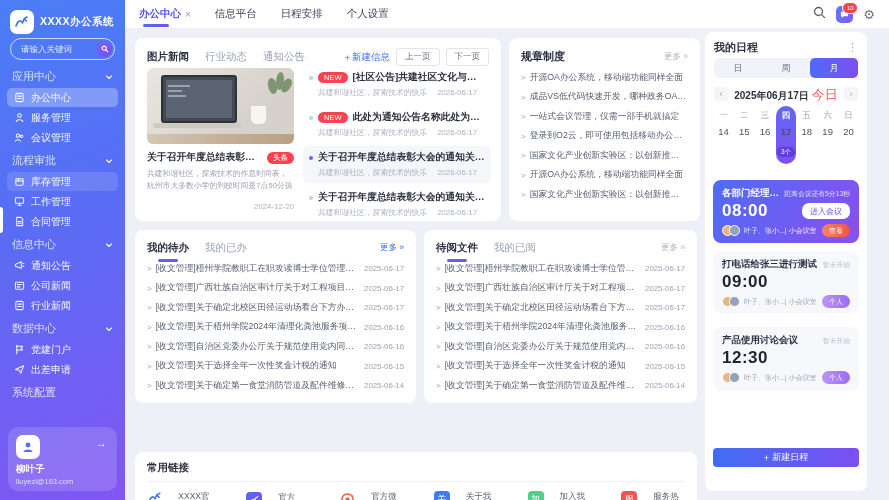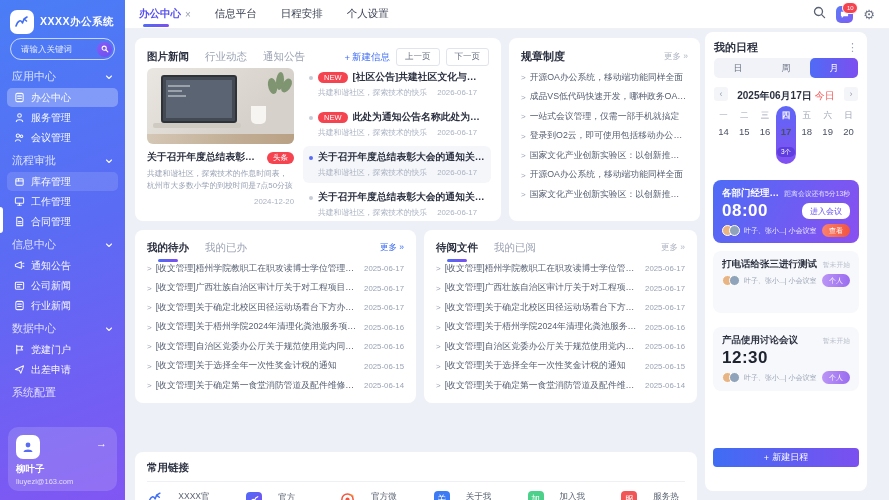--- a/index.html
+++ b/index.html
@@ -69,21 +69,21 @@
   .fi-line{position:absolute;left:5px;height:2px;background:rgba(255,255,255,.4);}
   .fi-base{position:absolute;left:6px;top:55px;width:88px;height:5px;background:#cfcac2;border-radius:2px;}
   .fi-cup{position:absolute;right:28px;top:38px;width:15px;height:18px;background:#f7f5f2;border-radius:0 0 5px 5px;}
   .fi-plant{position:absolute;right:2px;top:2px;width:26px;height:30px;}
   .fi-leaf{position:absolute;background:#7f9470;border-radius:60% 40% 60% 40%;}
   .fi-desk{position:absolute;left:0;right:0;bottom:0;height:10px;background:linear-gradient(90deg,rgba(190,160,120,.35),rgba(170,135,95,.65));}
   .feat-title-row{display:flex;align-items:center;gap:5px;margin-top:7px;}
   .feat-title{font-size:9.8px;font-weight:bold;color:#2b3040;flex:1;min-width:0;}
   .badge-red{background:#f5434f;color:#fff;font-size:7.5px;border-radius:8px;padding:1px 6px;flex:none;}
   .feat-desc{font-size:7.8px;color:#9aa3b5;line-height:1.55;margin-top:4px;height:24px;overflow:hidden;}
-  .feat-date{font-size:7.8px;color:#aab2c2;text-align:right;margin-top:5px;}
+  .feat-date{font-size:7.8px;color:#aab2c2;text-align:right;margin-top:10px;}
   .news-list{position:absolute;left:168px;top:28px;right:10px;}
   .news-item{padding:5px 6px;border-radius:6px;margin-bottom:3px;}
   .news-item.hl{background:#f5f6f9;}
   .ni-row1{display:flex;align-items:center;gap:5px;}
   .ni-dot{width:4px;height:4px;border-radius:50%;background:#c8cdd8;flex:none;}
   .ni-dot.blue{background:#5a6cf4;}
   .ni-title{font-size:9.8px;font-weight:bold;color:#2b3040;flex:1;min-width:0;}
   .ni-row2{display:flex;align-items:center;gap:10px;margin-top:3px;padding-left:9px;}
   .ni-meta{font-size:7.8px;color:#aab2c2;}
   
@@ -101,21 +101,21 @@
   .sch-header{position:absolute;top:8px;left:9px;right:9px;display:flex;align-items:center;justify-content:space-between;}
   .sch-title{font-size:11px;font-weight:bold;color:#2b3040;}
   .kebab{color:#9aa1b2;font-size:11px;}
   .seg{position:absolute;top:26px;left:9px;right:9px;height:20px;background:#f1f3f8;border-radius:5px;display:flex;}
   .seg div{flex:1;display:flex;align-items:center;justify-content:center;font-size:9px;color:#6a7182;border-radius:5px;}
   .seg div.on{background:linear-gradient(90deg,#4f6bf5,#7d4ff0);color:#fff;}
   .dnav{position:absolute;top:54px;left:9px;right:9px;height:16px;display:flex;align-items:center;justify-content:space-between;}
   .dnav .nav-btn{width:14px;height:14px;border-radius:3px;background:#f4f5f8;color:#9aa1b2;font-size:9px;
                  display:flex;align-items:center;justify-content:center;}
   .dnav .dlabel{font-size:10px;font-weight:bold;color:#2b3040;}
-  .dnav .today{font-size:10px;color:#f05a5a;margin-left:3px;}
+  .dnav .today{font-size:13px;color:#f05a5a;margin-left:3px;}
   .cal{position:absolute;top:74px;left:8px;right:8px;height:58px;}
   .cal-hl{position:absolute;left:42.86%;width:14.28%;top:0;bottom:0;border-radius:10px;
           background:linear-gradient(180deg,#5f67f8,#8150f2);}
   .cal-row{position:absolute;left:0;right:0;display:flex;}
   .cal-cell{width:14.28%;text-align:center;font-size:8.5px;color:#9aa3b5;}
   .cal-row.days .cal-cell{font-size:9.5px;color:#4a5164;}
   .cal-cell.sel{color:#fff;font-weight:bold;}
   .cal-cell.red{color:#f05a5a;}
   .cnt-pill{display:inline-block;background:rgba(63,33,200,.45);color:#fff;font-size:6.5px;border-radius:6px;
             padding:1px 4px;line-height:1.2;}
@@ -650,20 +650,23 @@
       <span class="mc-people ellip">叶子、张小...| 小会议室</span>
       <span class="tag-pill red">查看</span>
     </div>
   </div>
 
   <div class="mcard plain" style="top:219px;height:62px;">
     <div class="mc-r1">
       <span class="mc-title ellip">打电话给张三进行测试</span>
       <span class="mc-note">暂未开始</span>
     </div>
+    <div class="mc-r2">
+        <span class="mc-time">09:00</span>
+      </div>
     <div class="mc-r3">
       <span class="avs">
           <span class="av a1"></span>
           <span class="av a2"></span>
         </span>
       <span class="mc-people ellip">叶子、张小...| 小会议室</span>
       <span class="tag-pill purple">个人</span>
     </div>
   </div>
 

